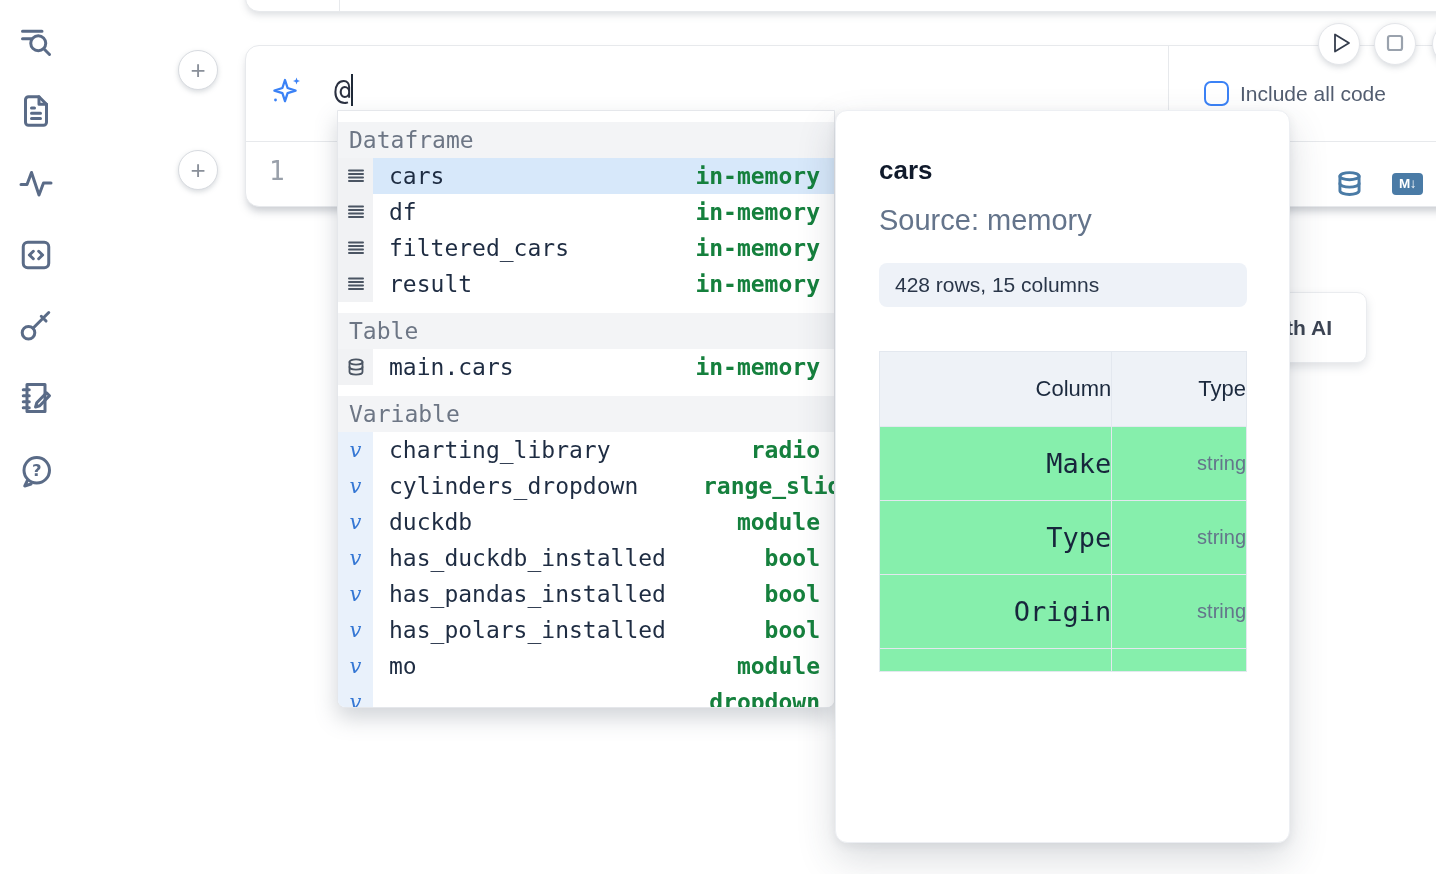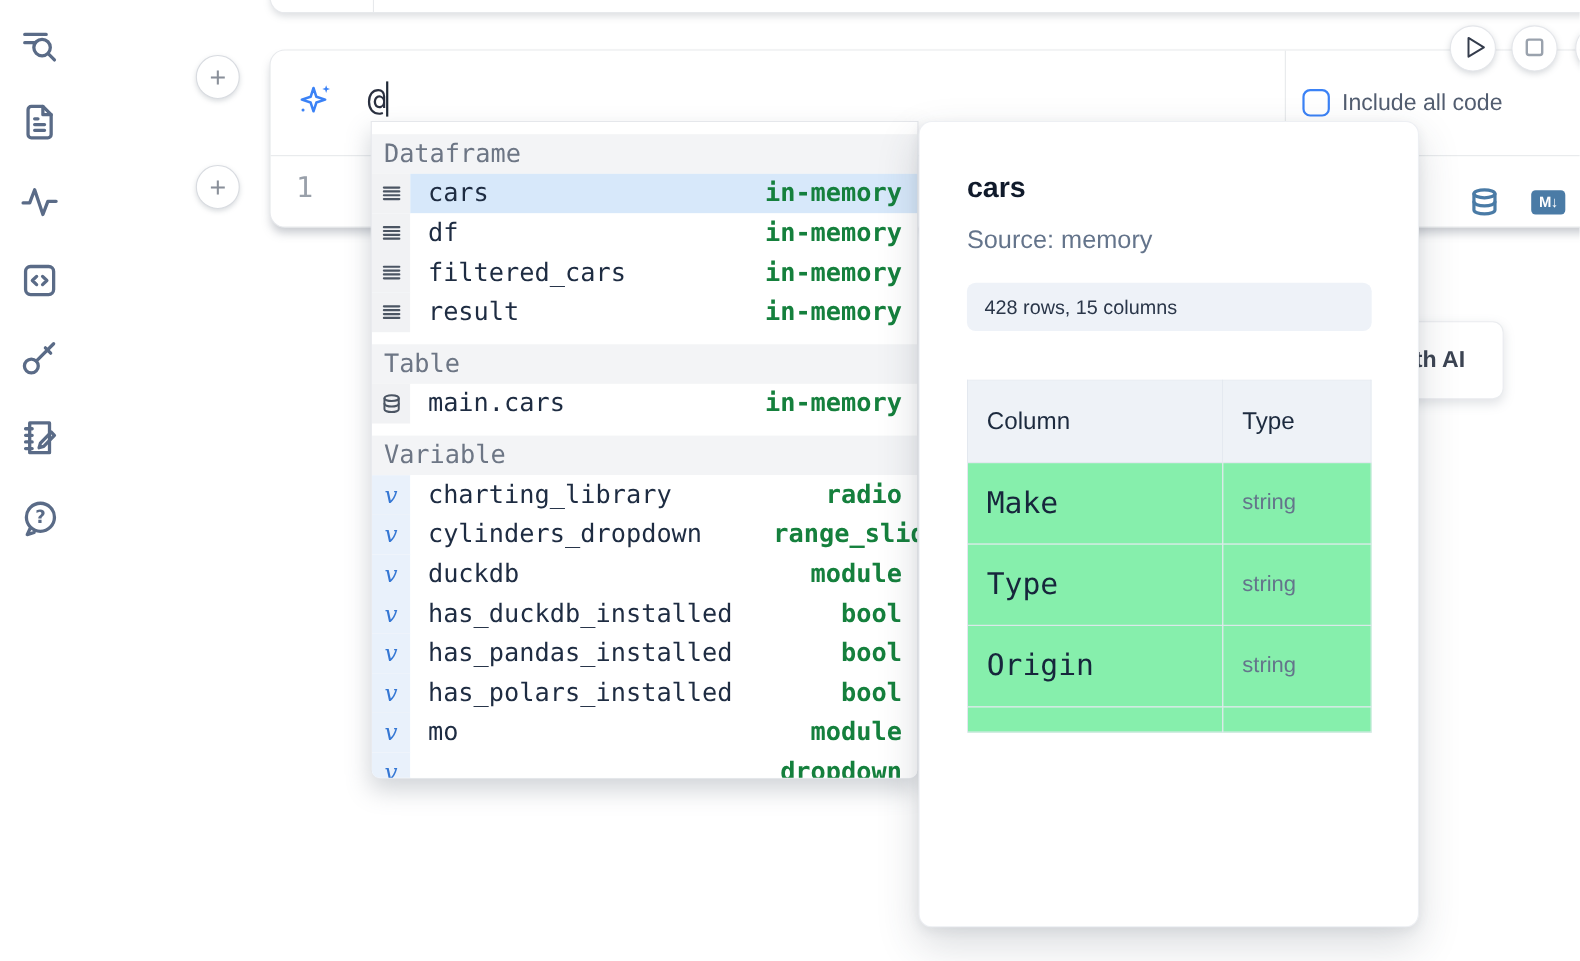--- a/index.html
+++ b/index.html
@@ -48,21 +48,21 @@
     z-index: 10;
   }
   .ai-row { position: absolute; left: 0; top: 0; right: 0; height: 95px; }
   .sparkles { position: absolute; left: 25px; top: 29px; width: 32px; height: 32px; }
   .prompt-text {
     position: absolute; left: 88px; top: 28px; font-size: 28px; color: #2a3040;
     font-family: "DejaVu Sans Mono", monospace;
   }
   .caret { display: inline-block; width: 2px; height: 32px; background: #1f2937; vertical-align: -6px; }
   .v-divider { position: absolute; left: 922px; top: 0; height: 95px; border-left: 1px solid #e7e9ec; }
-  .include-wrap { position: absolute; left: 938px; top: 0; height: 95px; display: flex; align-items: center; }
+  .include-wrap { position: absolute; left: 958px; top: 0; height: 95px; display: flex; align-items: center; }
   .checkbox {
     width: 25px; height: 25px; border: 2.2px solid #3b82f6; border-radius: 7px;
     background: #fff; cursor: pointer; flex: none;
   }
   .include-label { margin-left: 11px; font-size: 21px; color: #525d70; white-space: nowrap; }
   .h-divider { position: absolute; left: 0; right: 0; top: 95px; border-top: 1px solid #e7e9ec; }
   .code-row { position: absolute; left: 0; right: 0; top: 96px; height: 66px; }
   .line-num {
     position: absolute; left: 23px; top: 14px; font-size: 26px; color: #99a0aa;
     font-family: "DejaVu Sans Mono", monospace;
@@ -134,30 +134,30 @@
   .dd-ico svg { stroke: #4b5563; fill: none; stroke-width: 1.8; stroke-linecap: round; }
 
   
   .popup {
     position: absolute; left: 835px; top: 110px; width: 455px; height: 733px;
     background: #fff; border: 1px solid #edeff3; border-radius: 12px;
     box-shadow: 0 16px 38px rgba(50,62,80,.18), 0 3px 10px rgba(50,62,80,.08);
     z-index: 40; padding: 46px 43px 0 43px; overflow: hidden;
   }
   .popup-title { font-size: 26px; font-weight: bold; color: #101a2b; line-height: 1; }
-  .popup-source { margin-top: 21px; font-size: 23px; color: #64748b; }
+  .popup-source { margin-top: 21px; font-size: 29px; color: #64748b; }
   .shape-pill {
     margin-top: 26px; width: 368px; height: 44px; background: #eef2f8;
-    border-radius: 8px; font-size: 18px; color: #2a3649;
+    border-radius: 8px; font-size: 21px; color: #2a3649;
     line-height: 44px; padding-left: 16px;
   }
   .table-wrap { margin-top: 44px; width: 368px; height: 468px; overflow: hidden; }
   table.preview { border-collapse: collapse; width: 368px; }
   table.preview th, table.preview td {
-    border: 1px solid #e3e8ef; text-align: left; padding-left: 17px;
+    border: 1px solid #e3e8ef; text-align: right; padding-left: 17px;
   }
   table.preview th {
     background: #eef2f7; height: 75px; font-size: 22px; font-weight: normal; color: #1c2a3e;
   }
   table.preview td { background: #86efac; height: 74px; }
   td.col-name { font-family: "DejaVu Sans Mono", monospace; font-size: 27px; color: #17263c; }
   td.col-type { font-size: 20px; color: #64748b; }
   tr.partial td { height: 23px; }
   .w-col { width: 233px; } .w-type { width: 135px; }
 </style>

